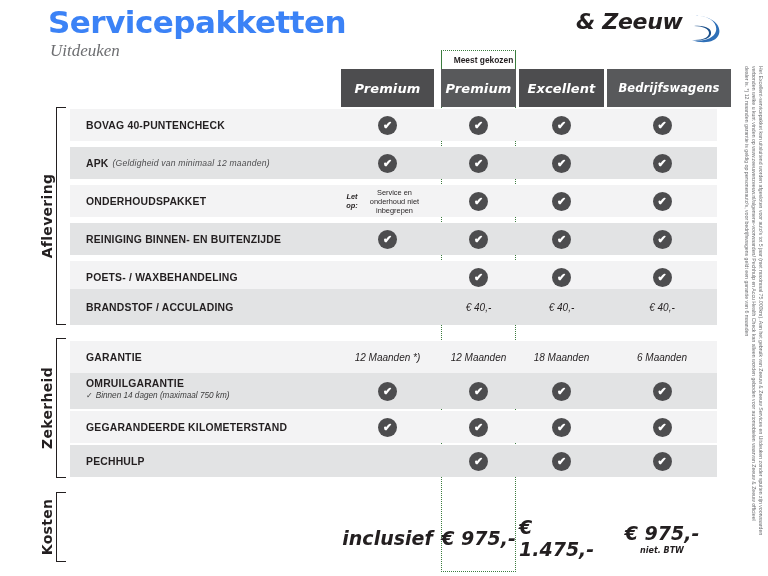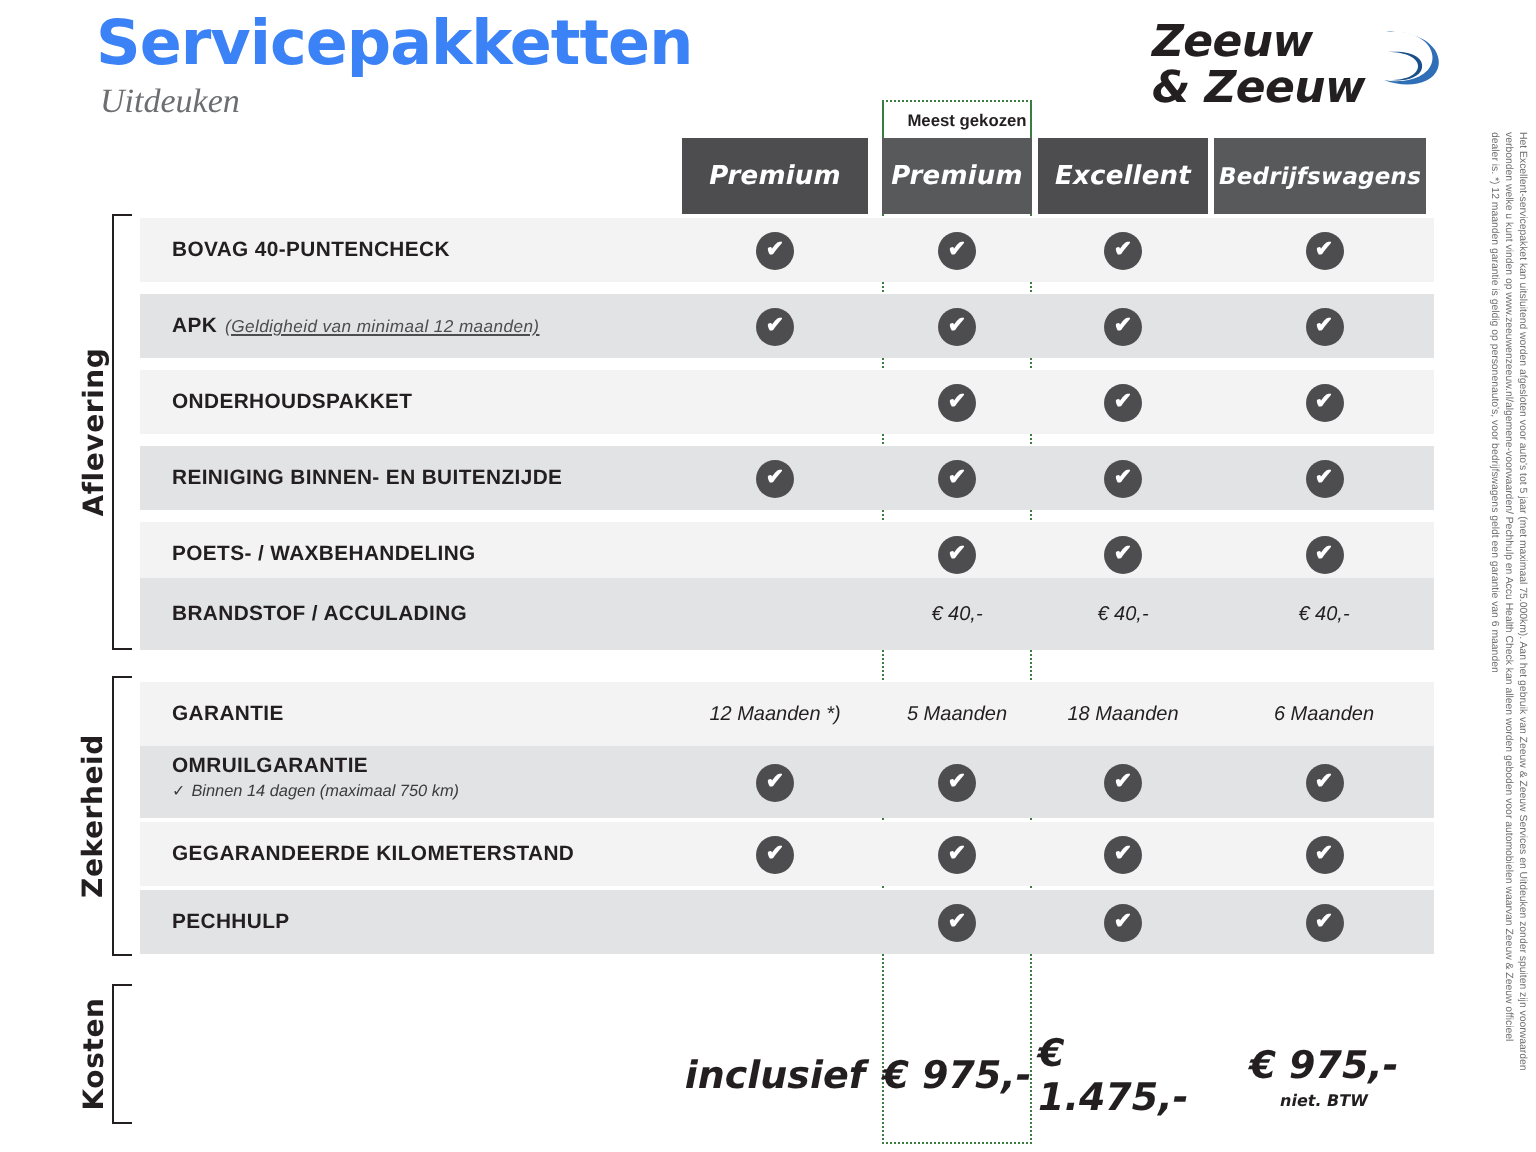--- a/index.html
+++ b/index.html
@@ -98,21 +98,21 @@
     font-weight: bold;
     font-size: 13px;
     display: flex;
     align-items: center;
     justify-content: center;
     letter-spacing: 0.1px;
   }
   .ch-budget  { left: 341px; width: 93px; background: #4d4d4f; }
   .ch-premium { left: 441px; width: 75px; background: #58595b; }
   .ch-excellent { left: 519px; width: 85px; background: #4d4d4f; }
-  .ch-bedrijf { left: 607px; width: 106px; background: #58595b; font-size: 11.5px; }
+  .ch-bedrijf { left: 607px; width: 124px; background: #58595b; font-size: 11.5px; }
 
   .most-chosen {
     position: absolute;
     left: 441px;
     top: 50px;
     width: 75px;
     height: 19px;
     background: #ffffff;
     border: 1.3px dotted #3b7d3f;
     border-bottom: none;
@@ -156,21 +156,20 @@
     color: #231f20;
     text-transform: uppercase;
   }
   .row-label .note {
     font-weight: normal;
     font-style: italic;
     font-size: 8.6px;
     text-transform: none;
     color: #4d4d4f;
     margin-left: 4px;
-    text-decoration: underline;
   }
   .row-sub {
     position: absolute;
     left: 16px;
     top: 18px;
     font-size: 8.2px;
     font-style: italic;
     color: #3c3c3c;
   }
   .row-sub .tick { font-style: normal; font-size: 8px; margin-right: 3px; }
@@ -277,21 +276,20 @@
 <body>
 
 <div class="page">
 
   <div class="title-block">
     <div class="title">Servicepakketten</div>
     <div class="subtitle">Uitdeuken</div>
   </div>
 
   <div class="logo">
-    <div class="logo-line">Zeeuw</div>
     <div class="logo-line">&amp; Zeeuw</div>
     <svg class="logo-swoosh" viewBox="0 0 34 40">
       <path d="M4 4 C22 2, 32 10, 30 19 C28 27, 16 30, 6 28 C16 32, 30 31, 33 22 C36 11, 22 2, 4 4 Z" fill="#2e6fb7"></path>
       <path d="M8 14 C20 13, 26 17, 25 22 C24 27, 16 29, 9 28 C18 28, 23 25, 23 21 C23 17, 17 14, 8 14 Z" fill="#1a4f8a"></path>
     </svg>
   </div>
 
   <div class="legal-wrap">
     <div class="legal-inner">Het Excellent-servicepakket kan uitsluitend worden afgesloten voor auto's tot 5 jaar (met maximaal 75.000km). Aan het gebruik van Zeeuw &amp; Zeeuw Services en Uitdeuken zonder spuiten zijn voorwaarden verbonden welke u kunt vinden op www.zeeuwenzeeuw.nl/algemene-voorwaarden/ Pechhulp en Accu Health Check kan alleen worden geboden voor automobielen waarvan Zeeuw &amp; Zeeuw officieel dealer is. *) 12 maanden garantie is geldig op personenauto's, voor bedrijfswagens geldt een garantie van 6 maanden</div>
   </div>
@@ -353,20 +351,21 @@
       </div>
     <div class="cell c4">
         <span class="check">✔</span>
       </div>
   </div>
 
   <div class="row plain" style="top:185px;">
     <div class="row-label">
         <span>ONDERHOUDSPAKKET</span>
       </div>
+    <div class="cell c1 text-note"><b>Let op:</b> Service en onderhoud niet inbegrepen</div>
     <div class="cell c2">
         <span class="check">✔</span>
       </div>
     <div class="cell c3">
         <span class="check">✔</span>
       </div>
     <div class="cell c4">
         <span class="check">✔</span>
       </div>
   </div>
@@ -413,21 +412,21 @@
     <div class="cell c2 price">€ 40,-</div>
     <div class="cell c3 price">€ 40,-</div>
     <div class="cell c4 price">€ 40,-</div>
   </div>
 
   <div class="row plain" style="top:341px;">
     <div class="row-label">
         <span>GARANTIE</span>
       </div>
     <div class="cell c1 italic">12 Maanden *)</div>
-    <div class="cell c2 italic">5 Maanden</div>
+    <div class="cell c2 italic">12 Maanden</div>
     <div class="cell c3 italic">18 Maanden</div>
     <div class="cell c4 italic">6 Maanden</div>
   </div>
 
   <div class="row shade" style="top:373px; height:36px;">
     <div class="row-label" style="height:20px;">
         <span>OMRUILGARANTIE</span>
       </div>
     <div class="row-sub"><span class="tick">✓</span><span>Binnen 14 dagen (maximaal 750 km)</span></div>
     <div class="cell c1">

